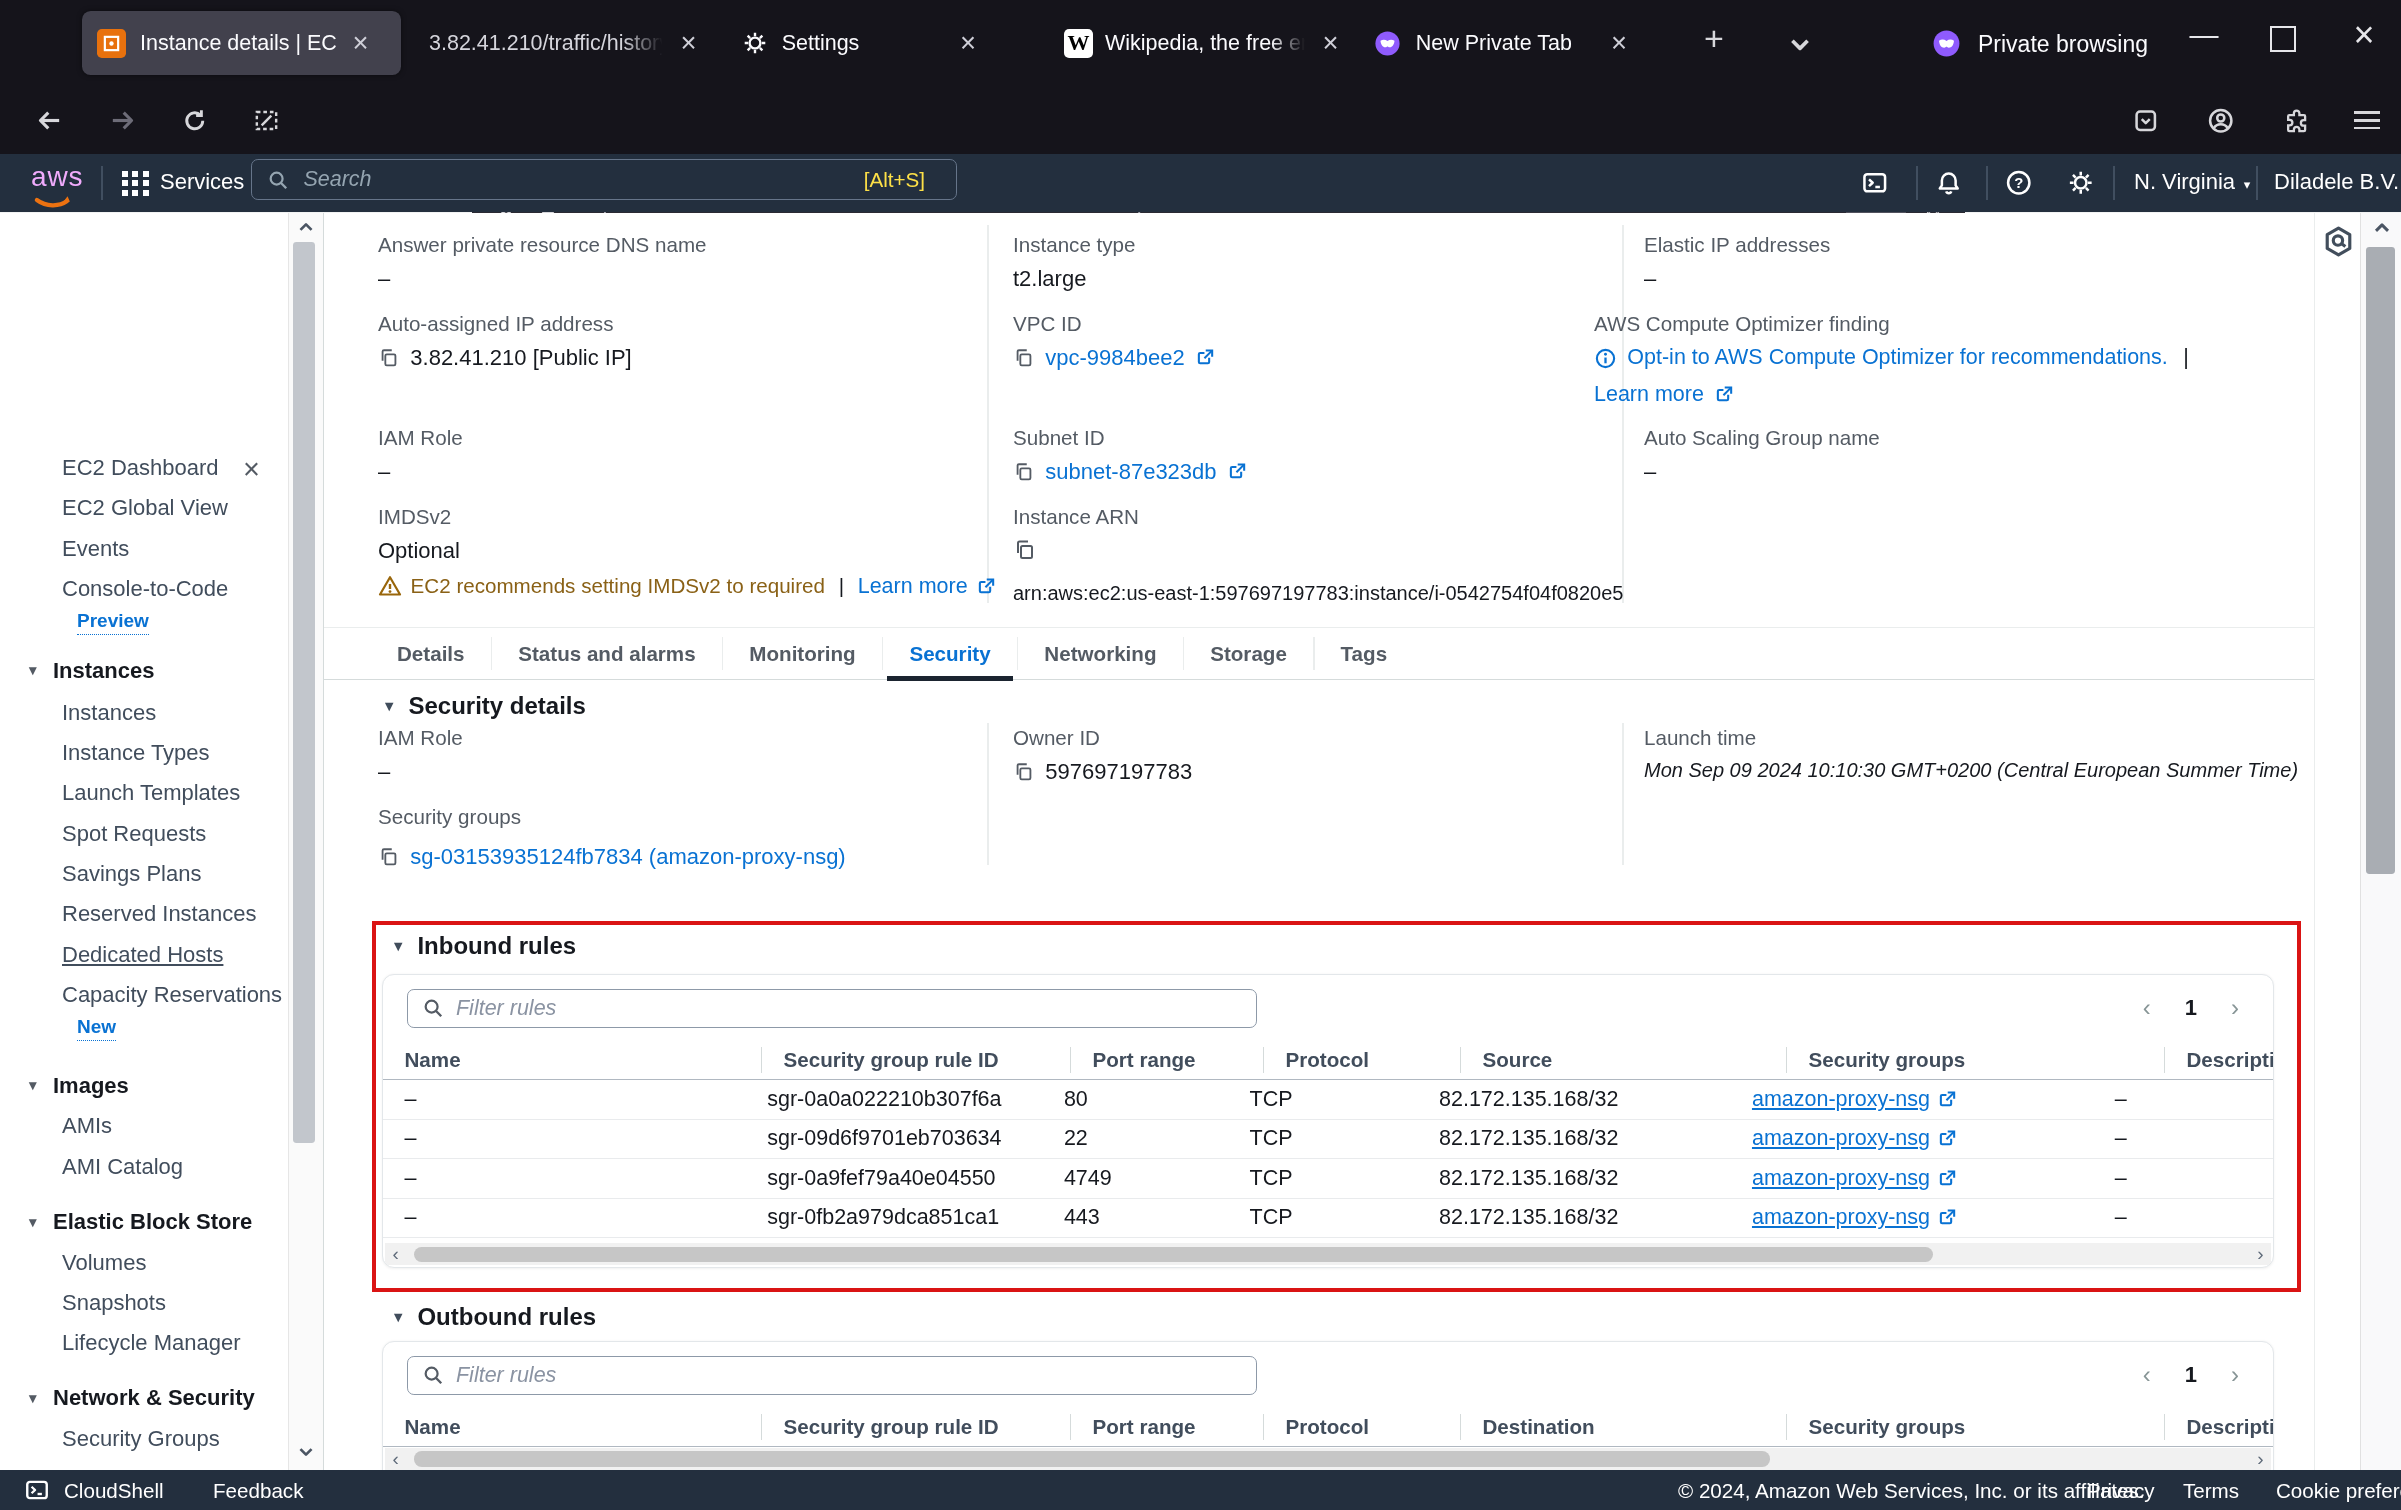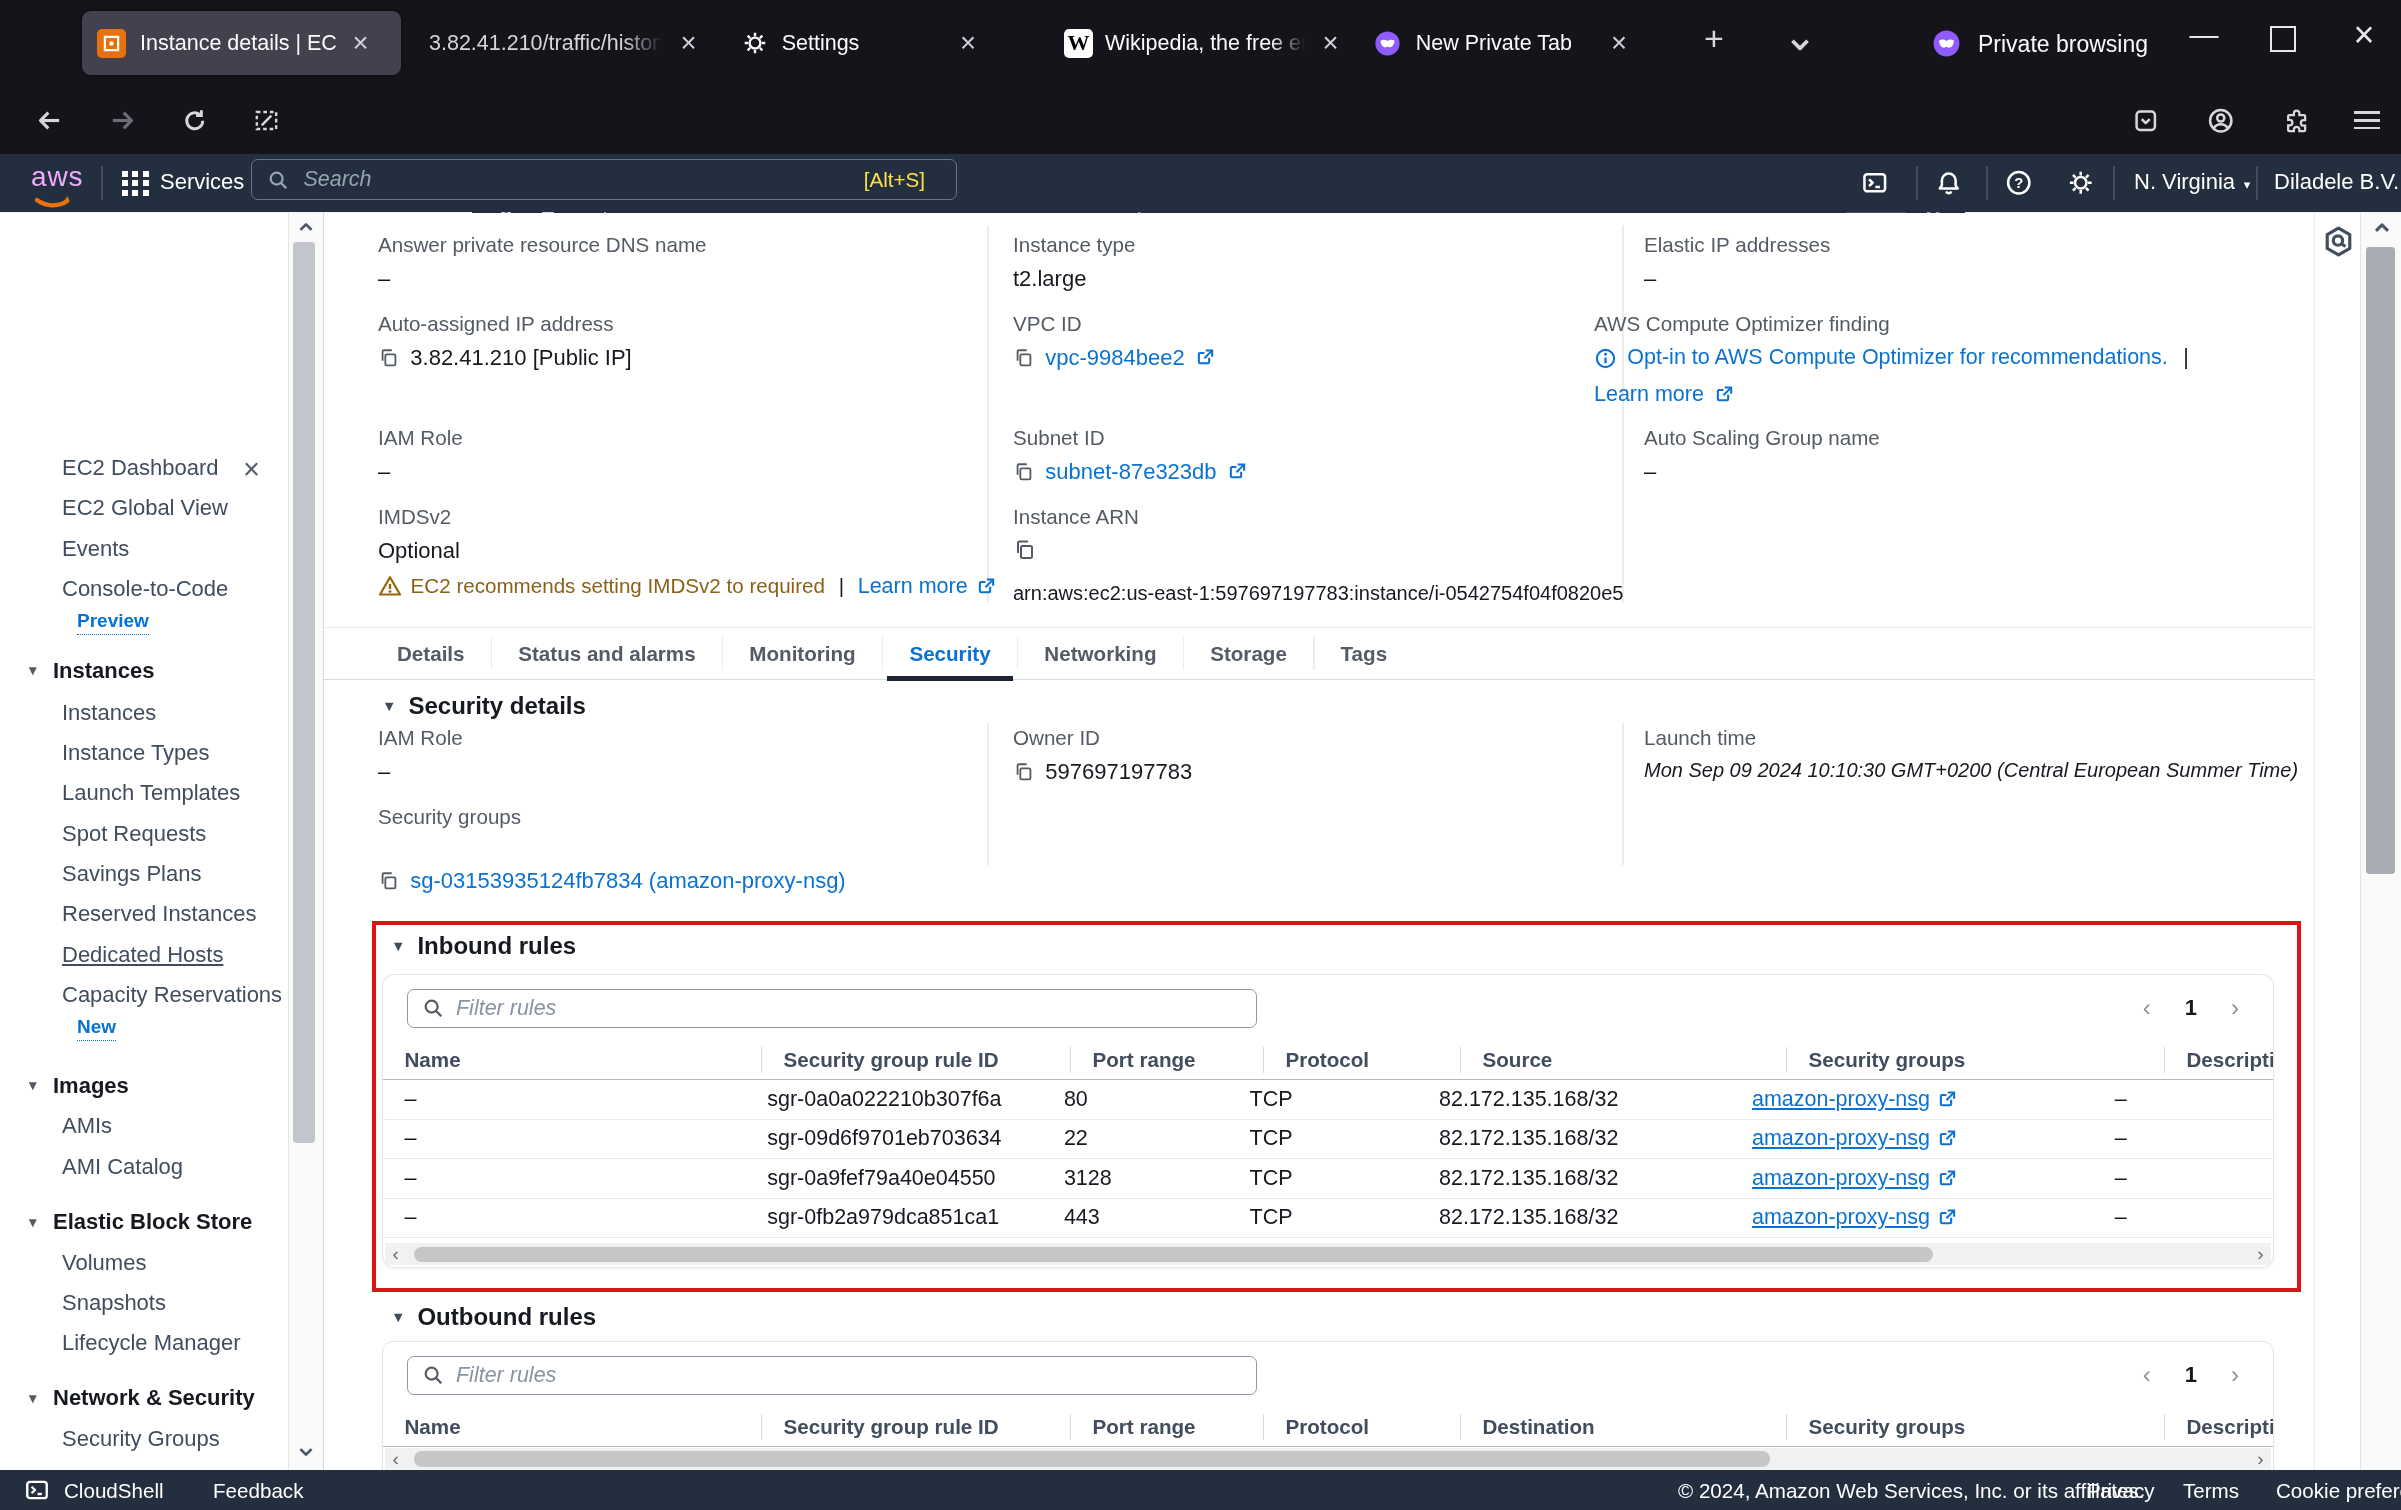--- a/index.html
+++ b/index.html
@@ -525,21 +525,21 @@
         </svg>
         <span>597697197783</span>
       </div>
   </div>
   <div class="abs" style="left:1644px;top:726px;">
     <div class="lbl">Launch time</div>
     <div class="val" style="font-size:20px;font-style:italic;">Mon Sep 09 2024 10:10:30 GMT+0200 (Central European Summer Time)</div>
   </div>
   <div class="abs" style="left:378px;top:805px;">
     <div class="lbl">Security groups</div>
-    <div class="val" style="margin-top:39px;">
+    <div class="val" style="margin-top:15px;">
         <svg class="ic" width="22" height="22" viewBox="0 0 24 24" style="color:#545b64">
           <use href="#s-copy"></use>
         </svg>
         <span class="link">sg-03153935124fb7834 (amazon-proxy-nsg)</span>
       </div>
   </div>
 
   <div class="abs redbox"></div>
 
   <div class="abs sec-title" style="left:391px;top:932px;">
@@ -595,21 +595,21 @@
             <svg class="ic" width="20.6" height="20.6" viewBox="0 0 24 24">
               <use href="#s-ext"></use>
             </svg>
           </span>
         </div>
       <div class="tc c7">–</div>
     </div>
     <div class="trow" style="top:184px;">
       <div class="tc c1">–</div>
         <div class="tc c2">sgr-0a9fef79a40e04550</div>
-      <div class="tc c3">3128</div>
+      <div class="tc c3">4749</div>
         <div class="tc c4">TCP</div>
       <div class="tc c5">82.172.135.168/32</div>
       <div class="tc c6">
           <span class="sg-link">
             <span>amazon-proxy-nsg</span>
             <svg class="ic" width="20.6" height="20.6" viewBox="0 0 24 24">
               <use href="#s-ext"></use>
             </svg>
           </span>
         </div>

